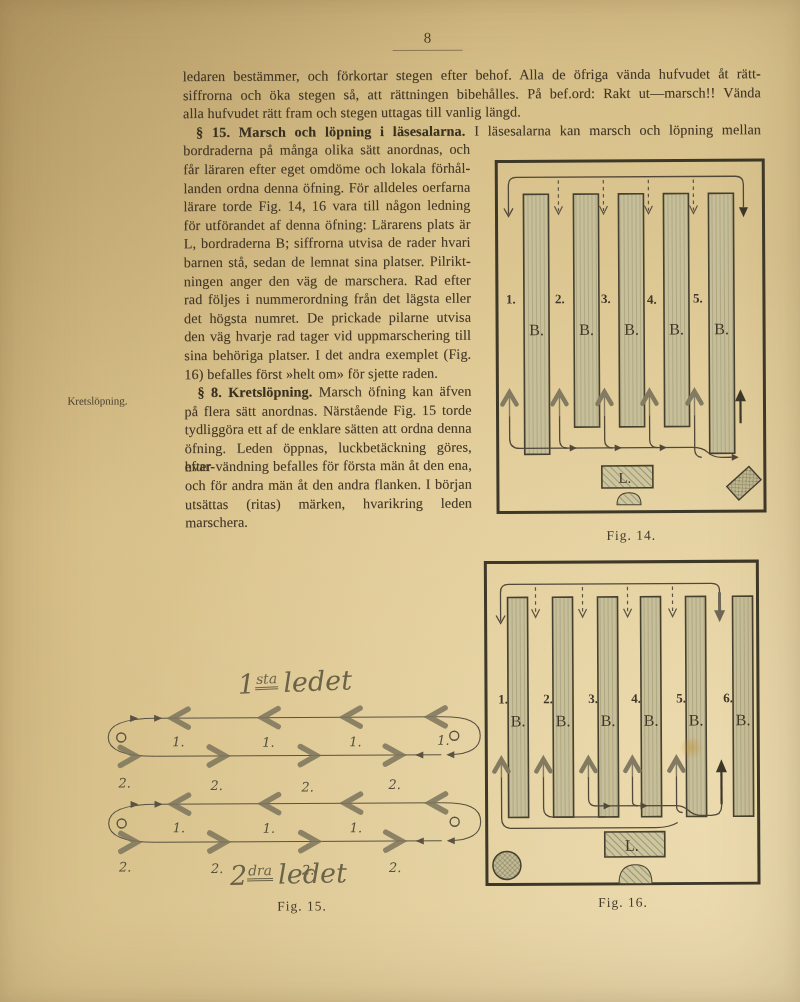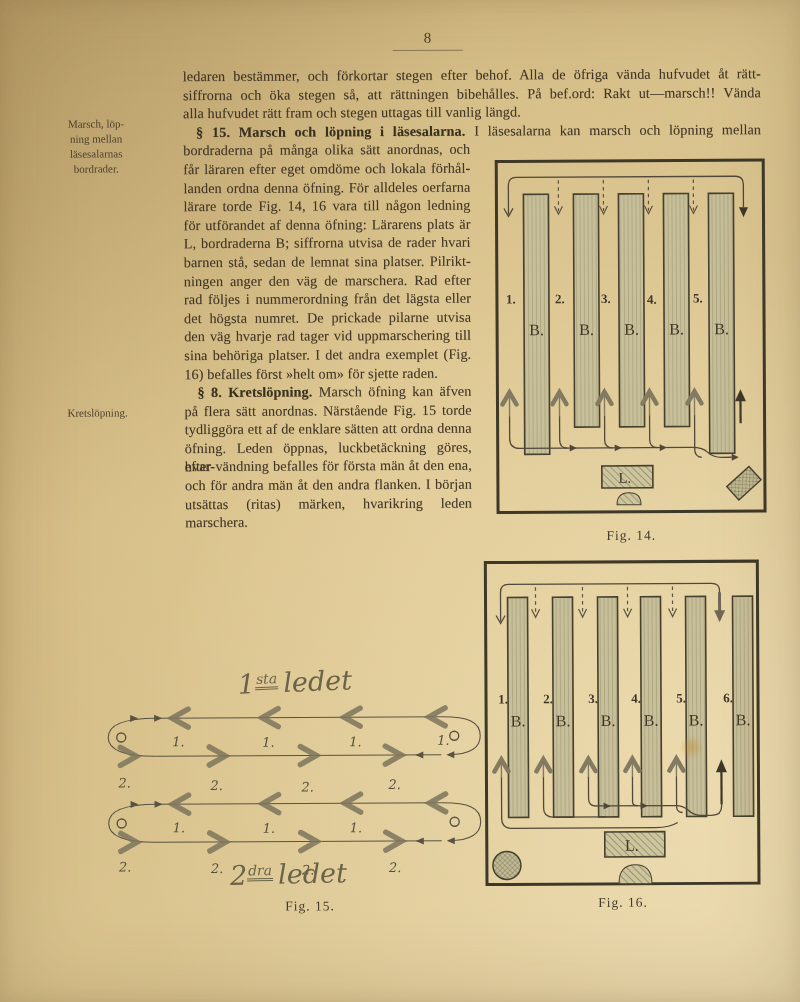--- a/index.html
+++ b/index.html
@@ -37,27 +37,21 @@
   .stain{position:absolute;left:674px;top:734px;width:32px;height:30px;border-radius:50%;
     background:radial-gradient(closest-side, rgba(196,134,26,0.42), rgba(196,134,26,0) 75%);}
 </style>
 </head>
 <body>
 
 <div class="scan">
 
   <div class="pagenum">8</div>
 
-  <div class="marginnote" style="top:115px;">
-    <div>Marsch, löp-</div>
-    <div>ning mellan</div>
-    <div>läsesalarnas</div>
-    <div>bordrader.</div>
-  </div>
-  <div class="marginnote" style="top:404px;">Kretslöpning.</div>
+  <div class="marginnote" style="top:392px;">Kretslöpning.</div>
 
   <div class="bodytext">
     <div class="ln full">ledaren bestämmer, och förkortar stegen efter behof.  Alla de öfriga vända hufvudet åt rätt-</div>
     <div class="ln full"><span>siffrorna och öka stegen </span><span class="it">så</span><span>, att rättningen bibehålles.  På bef.ord: </span><span class="it">Rakt ut—marsch!!</span><span> Vända</span></div>
     <div class="ln full end">alla hufvudet rätt fram och stegen uttagas till vanlig längd.</div>
     <div class="ln full ind"><b>§ 15.  Marsch och löpning i läsesalarna.</b><span> I läsesalarna kan marsch och löpning mellan</span></div>
     <div class="ln nw">bordraderna på många olika sätt anordnas, och</div>
     <div class="ln nw">får läraren efter eget omdöme och lokala förhål-</div>
     <div class="ln nw">landen ordna denna öfning.  För alldeles oerfarna</div>
     <div class="ln nw">lärare torde Fig. 14, 16 vara till någon ledning</div>
@@ -329,18 +323,18 @@
         <text x="205" y="174">2.</text>
           <text x="292" y="172">2.</text>
       </g>
     </g>
   </svg>
 
   <div class="hw" style="left:228px;top:858px;transform:rotate(-1deg);">
     <span class="hw-num">2</span><span class="hw-sup">dra</span><span class="hw-word">ledet</span>
   </div>
 
-  <div class="figcap" style="position:absolute;left:263px;top:898px;width:90px;text-align:center;font-size:13.5px;color:#453b2b;letter-spacing:1px;">Fig. 15.</div>
+  <div class="figcap" style="position:absolute;left:255px;top:898px;width:90px;text-align:center;font-size:13.5px;color:#453b2b;letter-spacing:1px;">Fig. 15.</div>
 
   <div class="stain"></div>
 </div>
 
 <div class="vignette"></div>
 
 </body></html>

